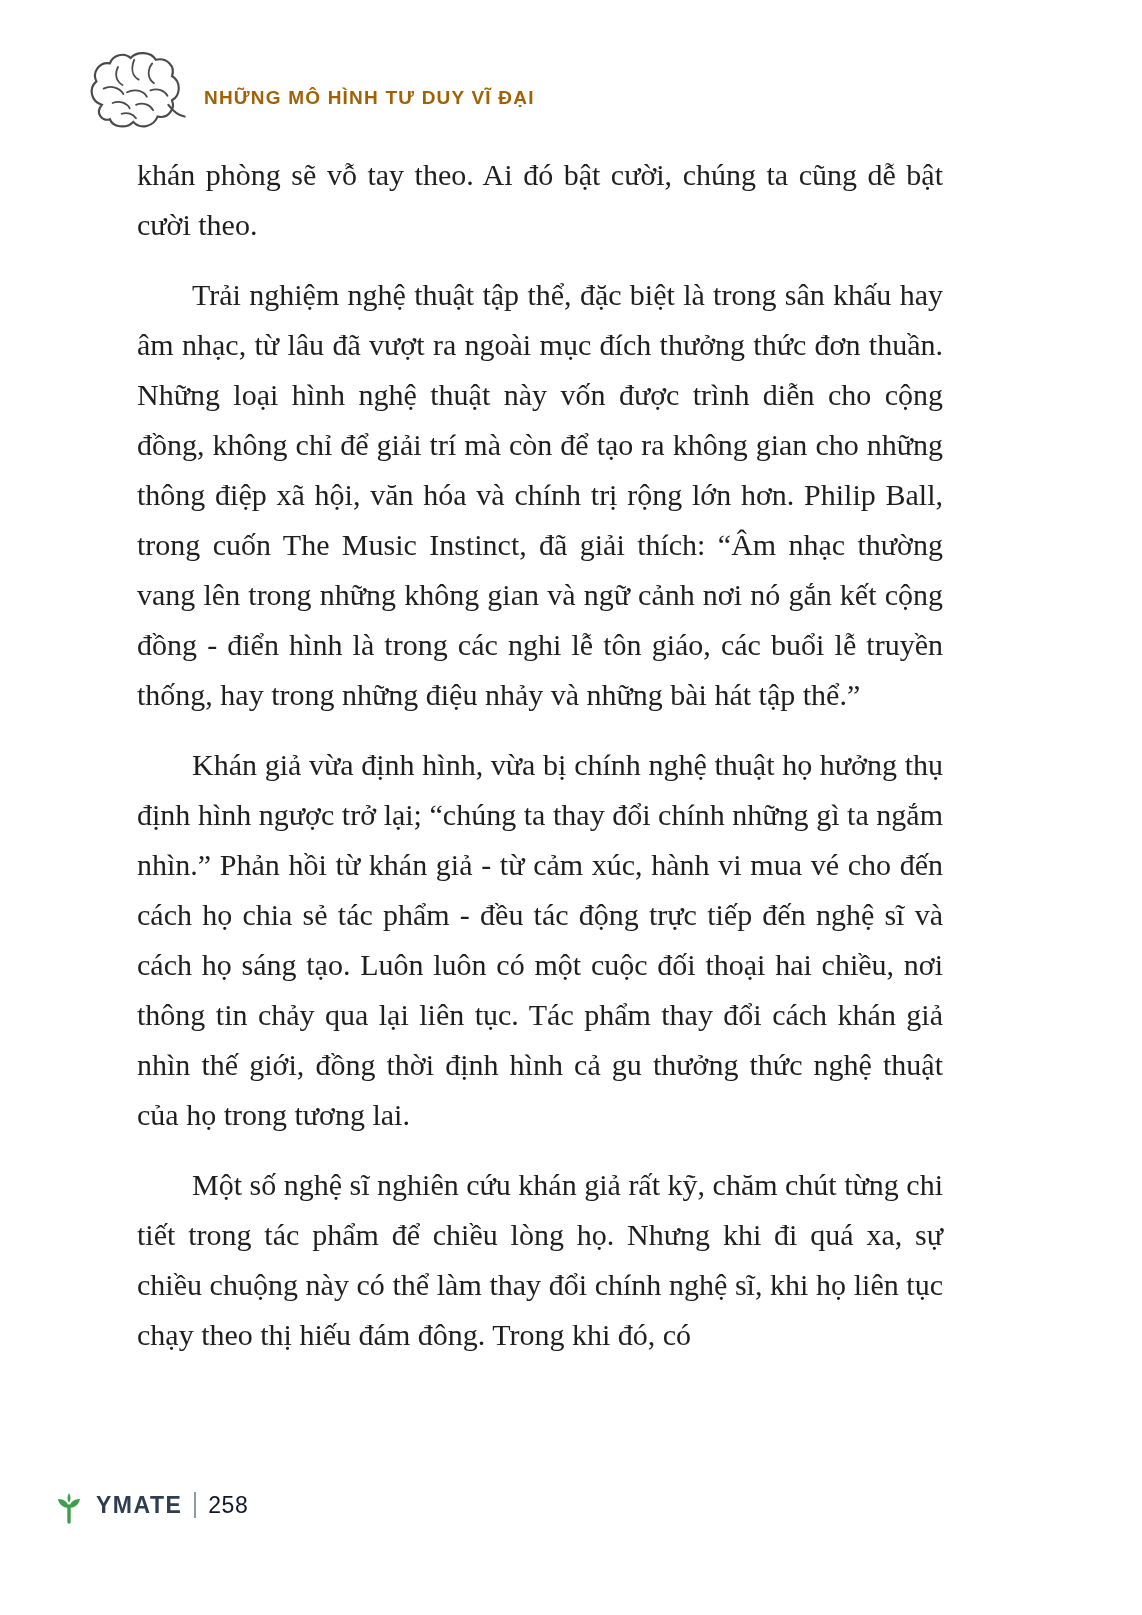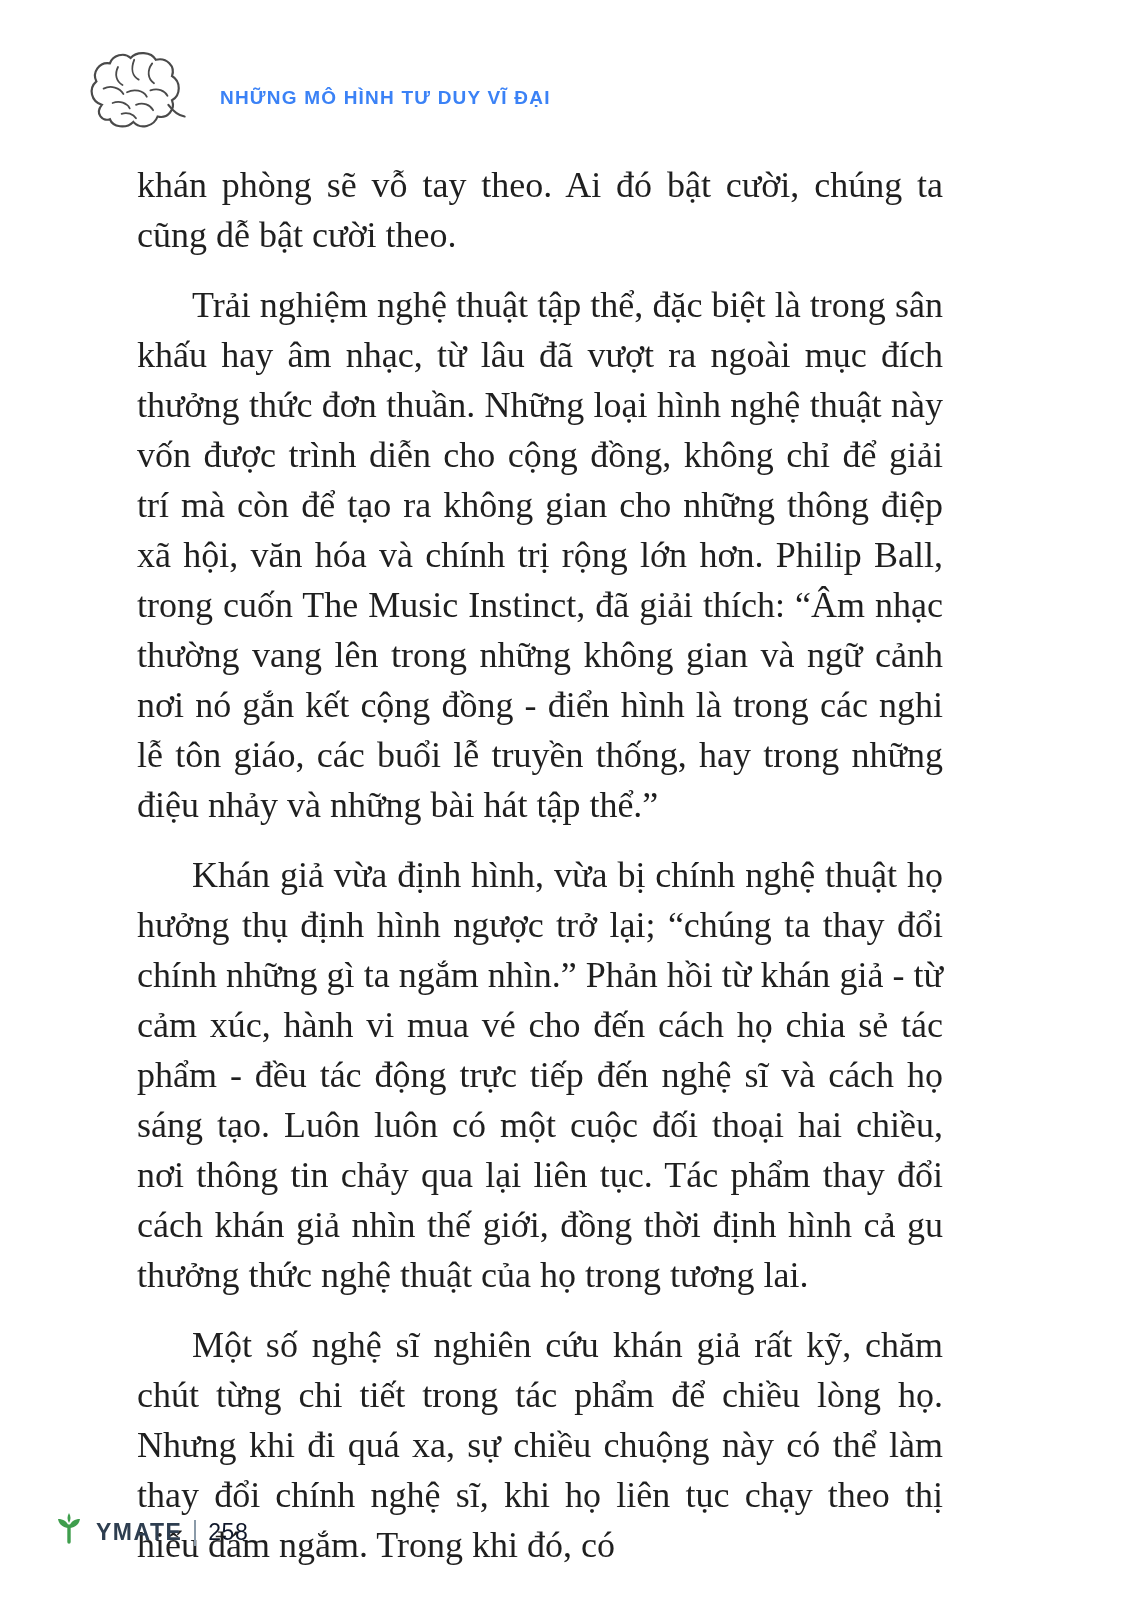--- a/index.html
+++ b/index.html
@@ -24,57 +24,56 @@
     display: flex;
     align-items: center;
   }
   .brain-icon {
     width: 108px;
     height: 92px;
     flex: 0 0 auto;
   }
   .brain-icon svg { width: 100%; height: 100%; }
   .header-title {
-    margin-left: 30px;
+    margin-left: 14px;
     font-family: "Liberation Sans", "DejaVu Sans", sans-serif;
     font-weight: bold;
     font-size: 19px;
     letter-spacing: 1.2px;
-    color: #3b82f6;
+    color: #a16207;
     position: relative;
     top: 4px;
   }
   
   .body-text {
     position: absolute;
-    top: 160px;
+    top: 150px;
     left: 137px;
     width: 806px;
-    font-size: 36px;
+    font-size: 30px;
     line-height: 50px;
     text-align: justify;
     color: #1f1f1f;
   }
   .para {
     margin: 0 0 20px 0;
   }
   .para.indent {
     text-indent: 55px;
   }
   .run.italic {
   }
   
   .footer {
     position: absolute;
     left: 52px;
     top: 1492px;
     display: flex;
-    align-items: flex-end;
+    align-items: flex-start;
     font-family: "Liberation Sans", "DejaVu Sans", sans-serif;
-    margin-top: 20px;
   }
   .ymate-logo-icon {
     width: 34px;
     height: 34px;
     margin-right: 10px;
   }
   .ymate-logo-icon svg { width: 100%; height: 100%; }
   .brand-name {
     font-weight: bold;
     font-size: 23px;
@@ -114,21 +113,21 @@
         <path d="M96,62 C102,70 108,74 114,75" stroke="#4a4a4a" stroke-width="2.4" stroke-linecap="round"></path>
       </svg>
     </span>
     <span class="header-title">NHỮNG MÔ HÌNH TƯ DUY VĨ ĐẠI</span>
   </div>
 
   <div class="body-text">
       <p class="para"><span class="run">khán phòng sẽ vỗ tay theo. Ai đó bật cười, chúng ta cũng dễ bật cười theo.</span></p>
       <p class="para indent"><span class="run">Trải nghiệm nghệ thuật tập thể, đặc biệt là trong sân khấu hay âm nhạc, từ lâu đã vượt ra ngoài mục đích thưởng thức đơn thuần. Những loại hình nghệ thuật này vốn được trình diễn cho cộng đồng, không chỉ để giải trí mà còn để tạo ra không gian cho những thông điệp xã hội, văn hóa và chính trị rộng lớn hơn. Philip Ball, trong cuốn </span><span class="run italic">The Music Instinct</span><span class="run">, đã giải thích: </span><span class="run italic">“Âm nhạc thường vang lên trong những không gian và ngữ cảnh nơi nó gắn kết cộng đồng - điển hình là trong các nghi lễ tôn giáo, các buổi lễ truyền thống, hay trong những điệu nhảy và những bài hát tập thể.”</span></p>
       <p class="para indent"><span class="run">Khán giả vừa định hình, vừa bị chính nghệ thuật họ hưởng thụ định hình ngược trở lại; </span><span class="run italic">“chúng ta thay đổi chính những gì ta ngắm nhìn.”</span><span class="run"> Phản hồi từ khán giả - từ cảm xúc, hành vi mua vé cho đến cách họ chia sẻ tác phẩm - đều tác động trực tiếp đến nghệ sĩ và cách họ sáng tạo. Luôn luôn có một cuộc đối thoại hai chiều, nơi thông tin chảy qua lại liên tục. Tác phẩm thay đổi cách khán giả nhìn thế giới, đồng thời định hình cả gu thưởng thức nghệ thuật của họ trong tương lai.</span></p>
-      <p class="para indent"><span class="run">Một số nghệ sĩ nghiên cứu khán giả rất kỹ, chăm chút từng chi tiết trong tác phẩm để chiều lòng họ. Nhưng khi đi quá xa, sự chiều chuộng này có thể làm thay đổi chính nghệ sĩ, khi họ liên tục chạy theo thị hiếu đám ngắm. Trong khi đó, có</span></p>
+      <p class="para indent"><span class="run">Một số nghệ sĩ nghiên cứu khán giả rất kỹ, chăm chút từng chi tiết trong tác phẩm để chiều lòng họ. Nhưng khi đi quá xa, sự chiều chuộng này có thể làm thay đổi chính nghệ sĩ, khi họ liên tục chạy theo thị hiếu đám đông. Trong khi đó, có</span></p>
     </div>
 
   <div class="footer">
     <span class="ymate-logo-icon">
       <svg viewBox="0 0 34 34" fill="none" xmlns="http://www.w3.org/2000/svg">
         <path d="M17,30 L17,14" stroke="#3f9e4d" stroke-width="3.4" stroke-linecap="round"></path>
         <path d="M17,16 C12,16 7,13 6,7 C12,7 16,10 17,16 Z" fill="#3f9e4d"></path>
         <path d="M17,16 C22,16 27,13 28,7 C22,7 18,10 17,16 Z" fill="#3f9e4d"></path>
         <path d="M17,11 C15,8 15,4 17,1 C19,4 19,8 17,11 Z" fill="#3f9e4d"></path>
       </svg>

